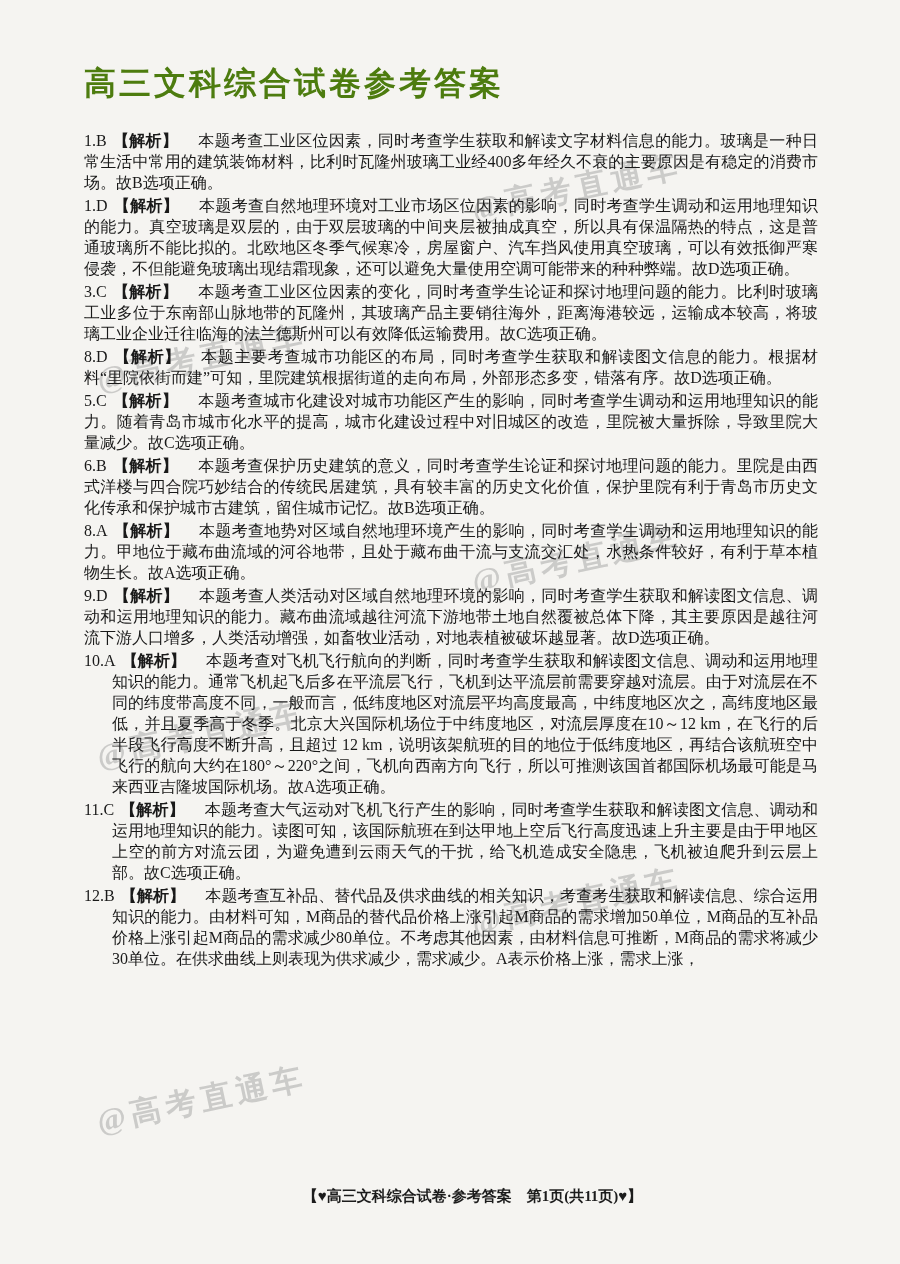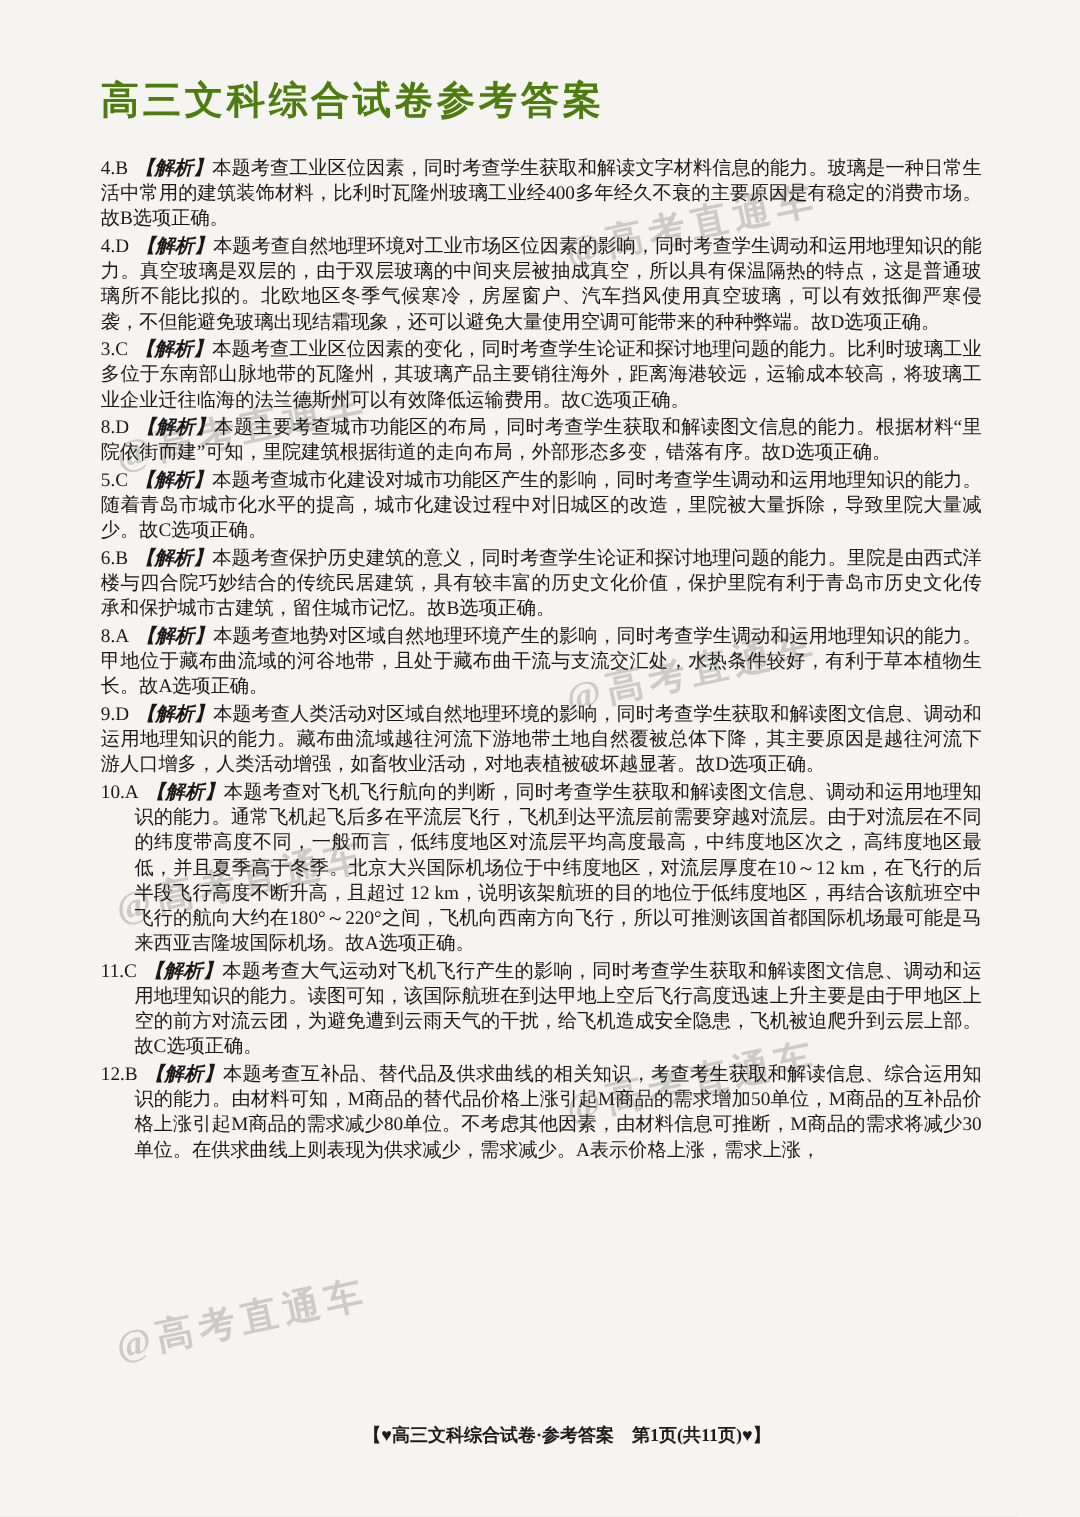--- a/index.html
+++ b/index.html
@@ -28,21 +28,21 @@
   p.answer-item{
     margin:0 0 2px 0;
     font-size:16px;
     line-height:21px;
     text-align:justify;
     text-justify:inter-ideograph;
   }
   
   p.answer-item.wide{padding-left:28px;text-indent:-28px;}
   .ans-id{margin-right:6px;}
-  .tag{font-weight:bold;margin-right:0;font-style:italic;}
+  .tag{font-weight:bold;margin-right:20px;}
   .footer{
     position:absolute;
     left:0;right:0;bottom:58px;
     text-align:center;
     font-size:15px;
     font-weight:bold;
     color:#1c1c1c;
     z-index:2;
     padding-left:45px;
   }
@@ -68,23 +68,23 @@
   <div class="watermark" style="left:470px;top:168px;">@高考直通车</div>
   <div class="watermark" style="left:95px;top:338px;">@高考直通车</div>
   <div class="watermark" style="left:470px;top:540px;">@高考直通车</div>
   <div class="watermark" style="left:95px;top:715px;">@高考直通车</div>
   <div class="watermark" style="left:470px;top:882px;">@高考直通车</div>
   <div class="watermark" style="left:95px;top:1080px;">@高考直通车</div>
 
   <div class="content">
     <h1 class="title">高三文科综合试卷参考答案</h1>
     <div class="answers" id="answers">
-  <p class="answer-item"><span class="ans-id">4.B</span><span class="tag">【解析】</span><span class="ans-text">本题考查工业区位因素，同时考查学生获取和解读文字材料信息的能力。玻璃是一种日常生活中常用的建筑装饰材料，比利时瓦隆州玻璃工业经400多年经久不衰的主要原因是有稳定的消费市场。故B选项正确。</span></p>
+  <p class="answer-item"><span class="ans-id">1.B</span><span class="tag">【解析】</span><span class="ans-text">本题考查工业区位因素，同时考查学生获取和解读文字材料信息的能力。玻璃是一种日常生活中常用的建筑装饰材料，比利时瓦隆州玻璃工业经400多年经久不衰的主要原因是有稳定的消费市场。故B选项正确。</span></p>
 
-  <p class="answer-item"><span class="ans-id">4.D</span><span class="tag">【解析】</span><span class="ans-text">本题考查自然地理环境对工业市场区位因素的影响，同时考查学生调动和运用地理知识的能力。真空玻璃是双层的，由于双层玻璃的中间夹层被抽成真空，所以具有保温隔热的特点，这是普通玻璃所不能比拟的。北欧地区冬季气候寒冷，房屋窗户、汽车挡风使用真空玻璃，可以有效抵御严寒侵袭，不但能避免玻璃出现结霜现象，还可以避免大量使用空调可能带来的种种弊端。故D选项正确。</span></p>
+  <p class="answer-item"><span class="ans-id">1.D</span><span class="tag">【解析】</span><span class="ans-text">本题考查自然地理环境对工业市场区位因素的影响，同时考查学生调动和运用地理知识的能力。真空玻璃是双层的，由于双层玻璃的中间夹层被抽成真空，所以具有保温隔热的特点，这是普通玻璃所不能比拟的。北欧地区冬季气候寒冷，房屋窗户、汽车挡风使用真空玻璃，可以有效抵御严寒侵袭，不但能避免玻璃出现结霜现象，还可以避免大量使用空调可能带来的种种弊端。故D选项正确。</span></p>
 
   <p class="answer-item"><span class="ans-id">3.C</span><span class="tag">【解析】</span><span class="ans-text">本题考查工业区位因素的变化，同时考查学生论证和探讨地理问题的能力。比利时玻璃工业多位于东南部山脉地带的瓦隆州，其玻璃产品主要销往海外，距离海港较远，运输成本较高，将玻璃工业企业迁往临海的法兰德斯州可以有效降低运输费用。故C选项正确。</span></p>
 
   <p class="answer-item"><span class="ans-id">8.D</span><span class="tag">【解析】</span><span class="ans-text">本题主要考查城市功能区的布局，同时考查学生获取和解读图文信息的能力。根据材料“里院依街而建”可知，里院建筑根据街道的走向布局，外部形态多变，错落有序。故D选项正确。</span></p>
 
   <p class="answer-item"><span class="ans-id">5.C</span><span class="tag">【解析】</span><span class="ans-text">本题考查城市化建设对城市功能区产生的影响，同时考查学生调动和运用地理知识的能力。随着青岛市城市化水平的提高，城市化建设过程中对旧城区的改造，里院被大量拆除，导致里院大量减少。故C选项正确。</span></p>
 
   <p class="answer-item"><span class="ans-id">6.B</span><span class="tag">【解析】</span><span class="ans-text">本题考查保护历史建筑的意义，同时考查学生论证和探讨地理问题的能力。里院是由西式洋楼与四合院巧妙结合的传统民居建筑，具有较丰富的历史文化价值，保护里院有利于青岛市历史文化传承和保护城市古建筑，留住城市记忆。故B选项正确。</span></p>
 
 

